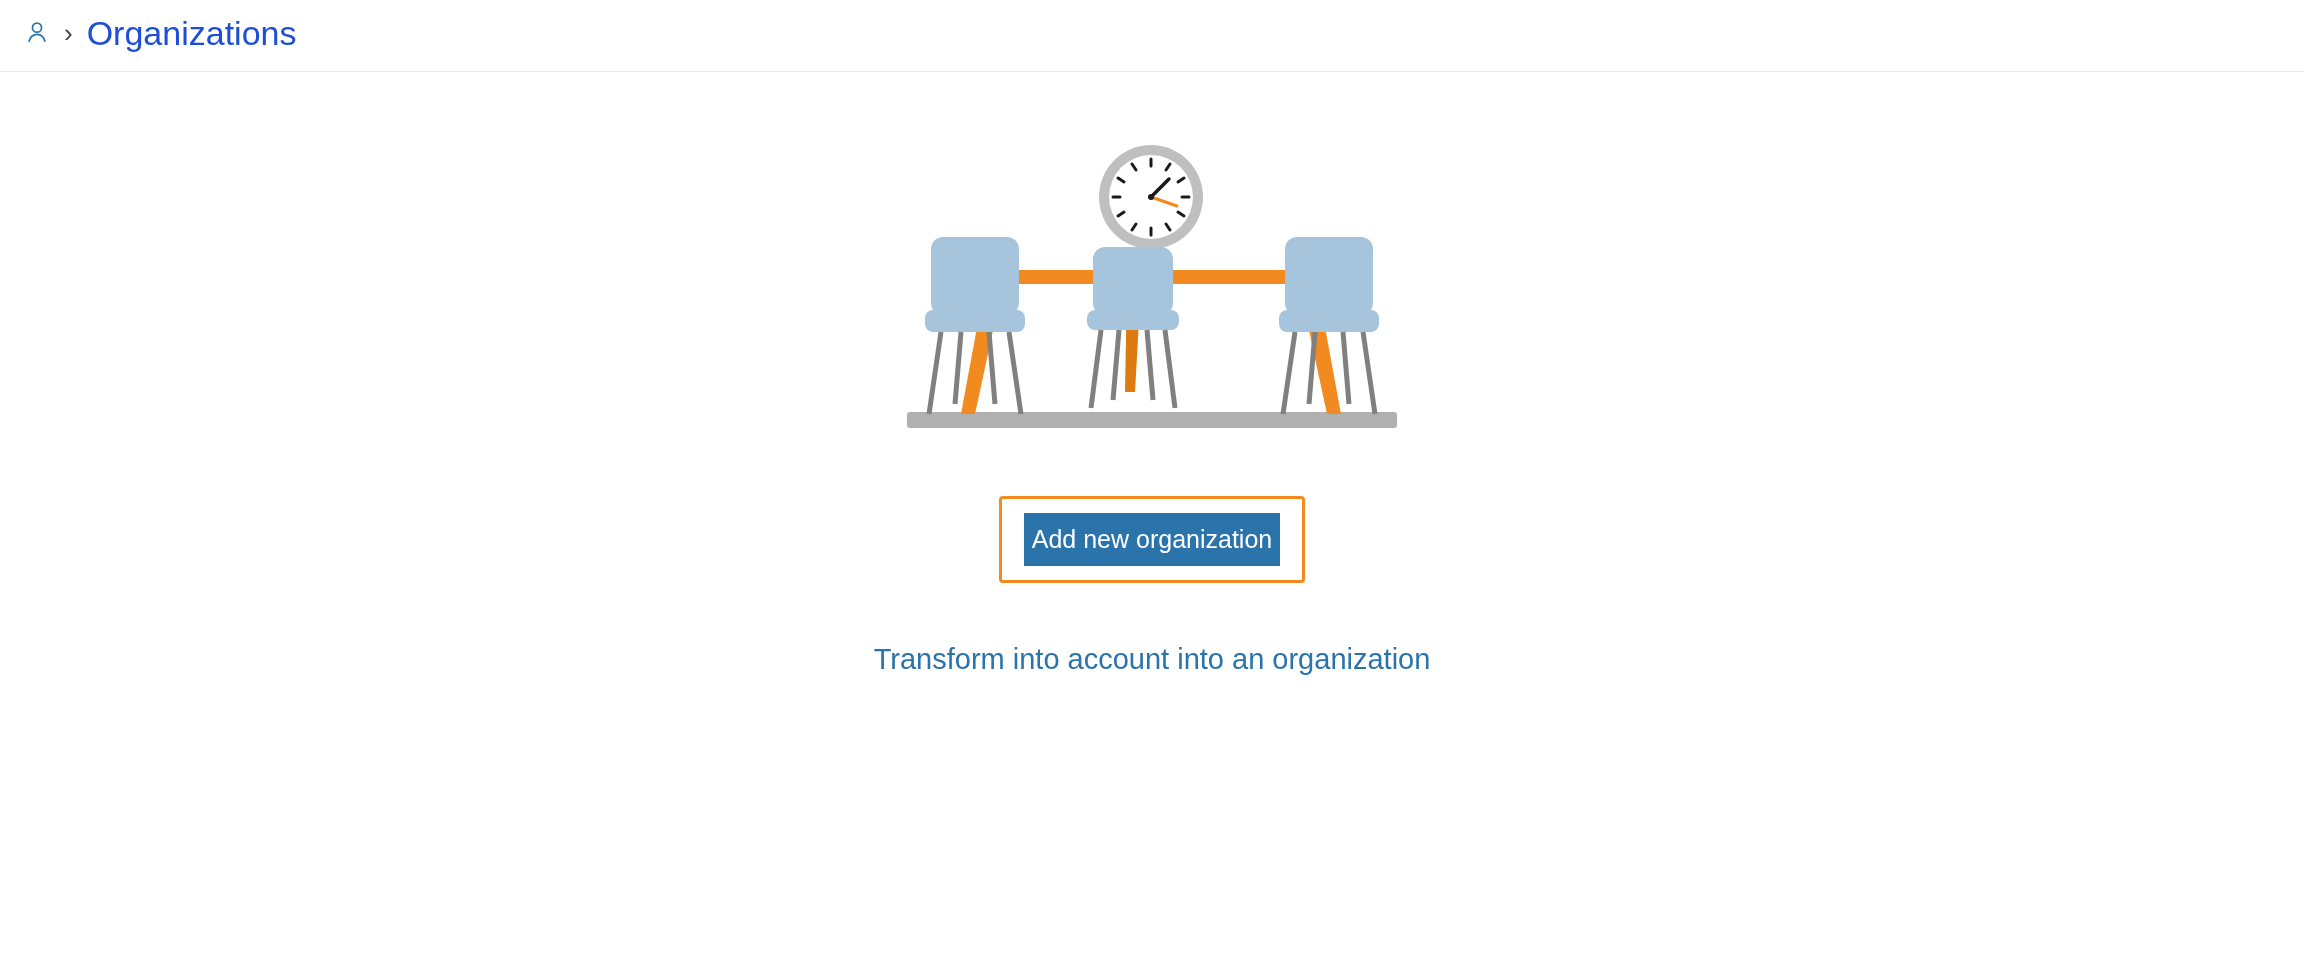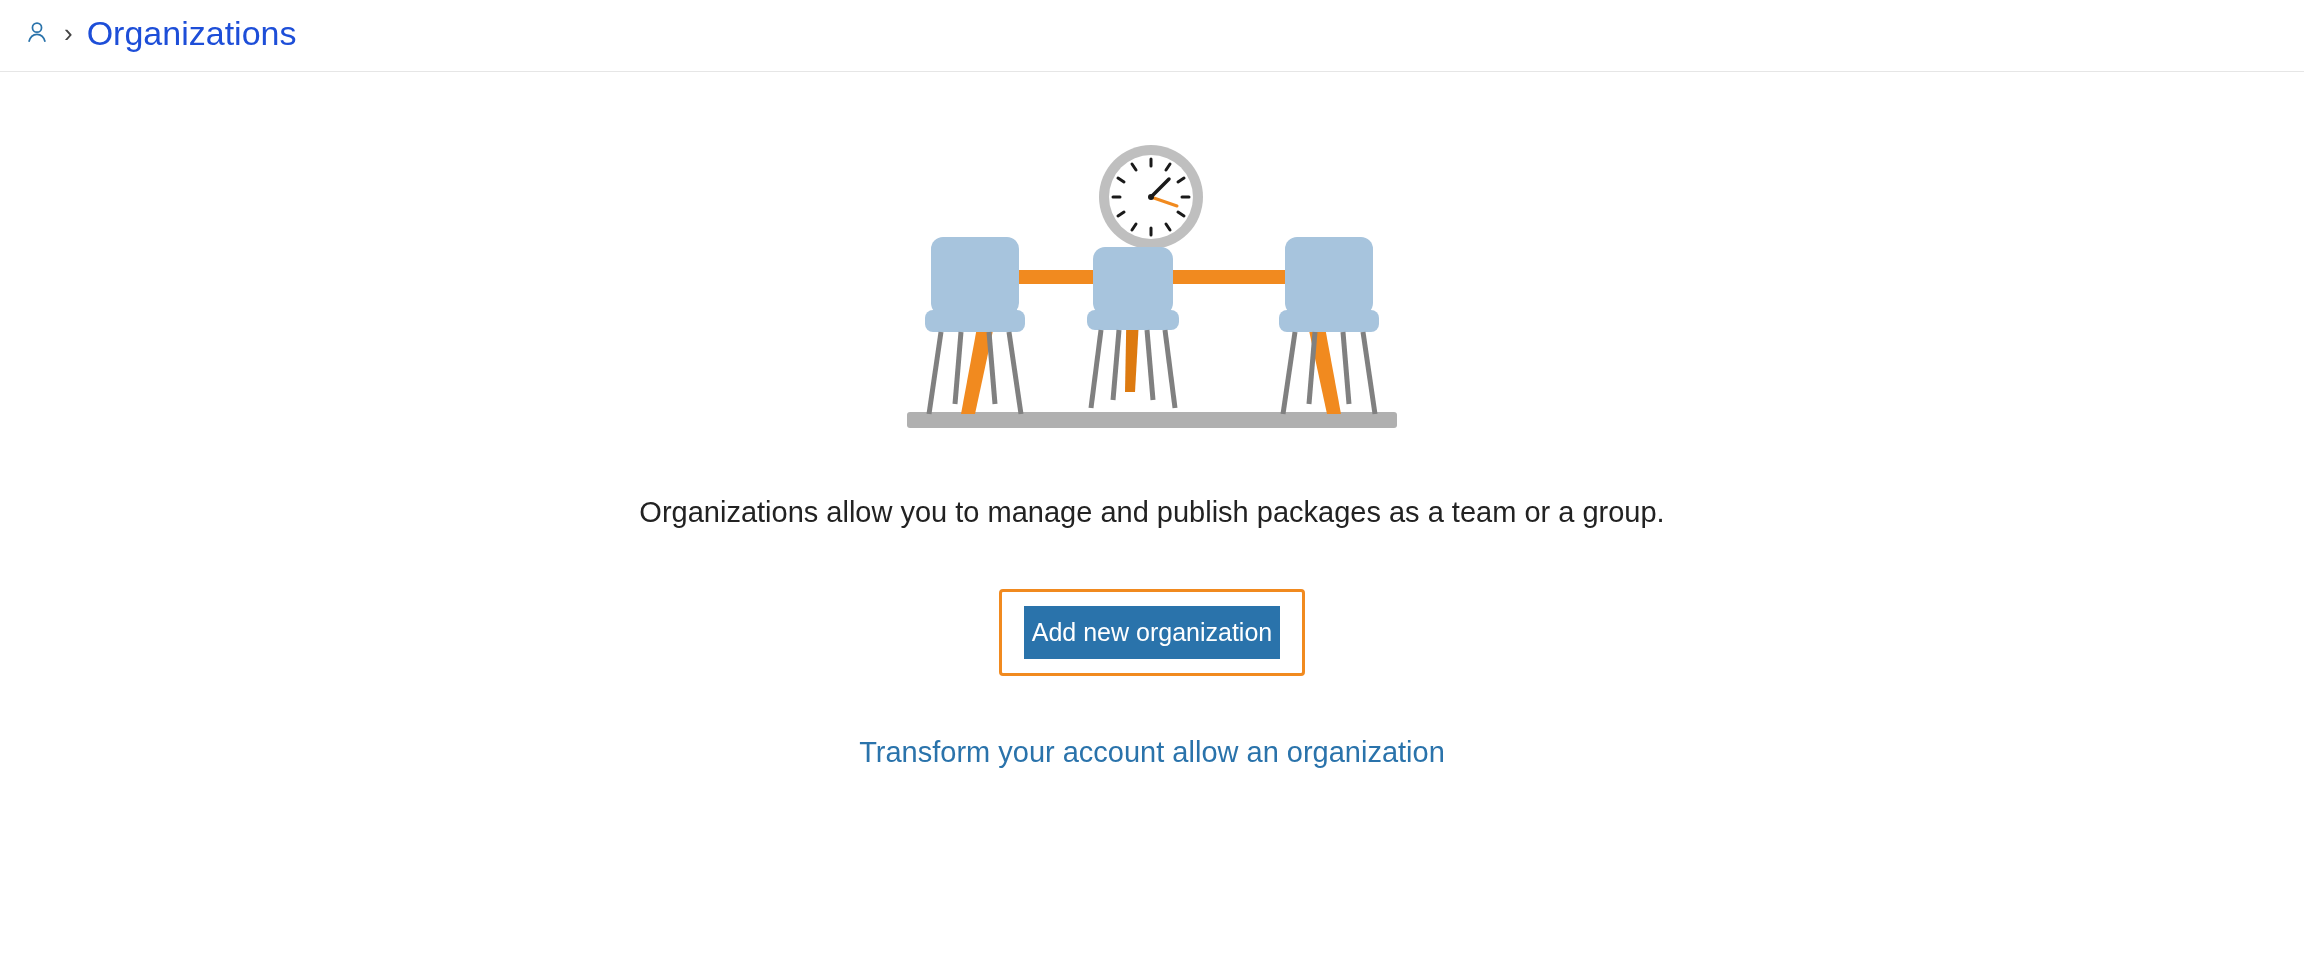--- a/index.html
+++ b/index.html
@@ -141,23 +141,22 @@
         <rect x="378" y="95" width="88" height="78" rx="12" fill="#a7c4dd"></rect>
         <rect x="372" y="168" width="100" height="22" rx="8" fill="#a7c4dd"></rect>
         <line x1="388" y1="190" x2="376" y2="272" stroke="#808080" stroke-width="5"></line>
         <line x1="456" y1="190" x2="468" y2="272" stroke="#808080" stroke-width="5"></line>
         <line x1="408" y1="190" x2="402" y2="262" stroke="#808080" stroke-width="5"></line>
         <line x1="436" y1="190" x2="442" y2="262" stroke="#808080" stroke-width="5"></line>
       </g>
     </svg>
   </div>
 
-  <p class="description">Organizations allow you to manage and publish packages as a team or a group.</p>
 
   <div class="button-wrap">
     <button class="primary-btn">Add new organization</button>
   </div>
 
   <div>
-    <a class="link">Transform your account allow an organization</a>
+    <a class="link">Transform into account into an organization</a>
   </div>
 
 </div>
 
 </body></html>

